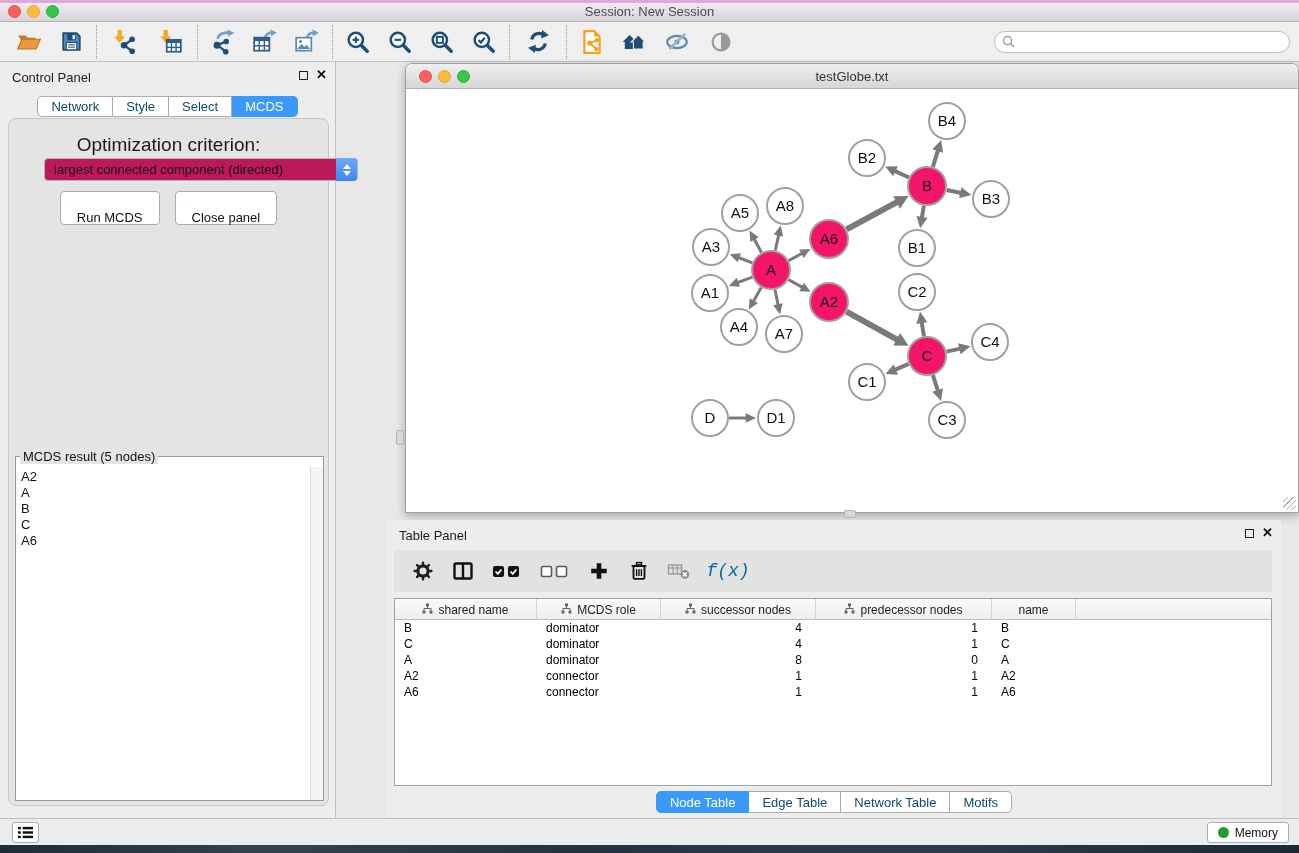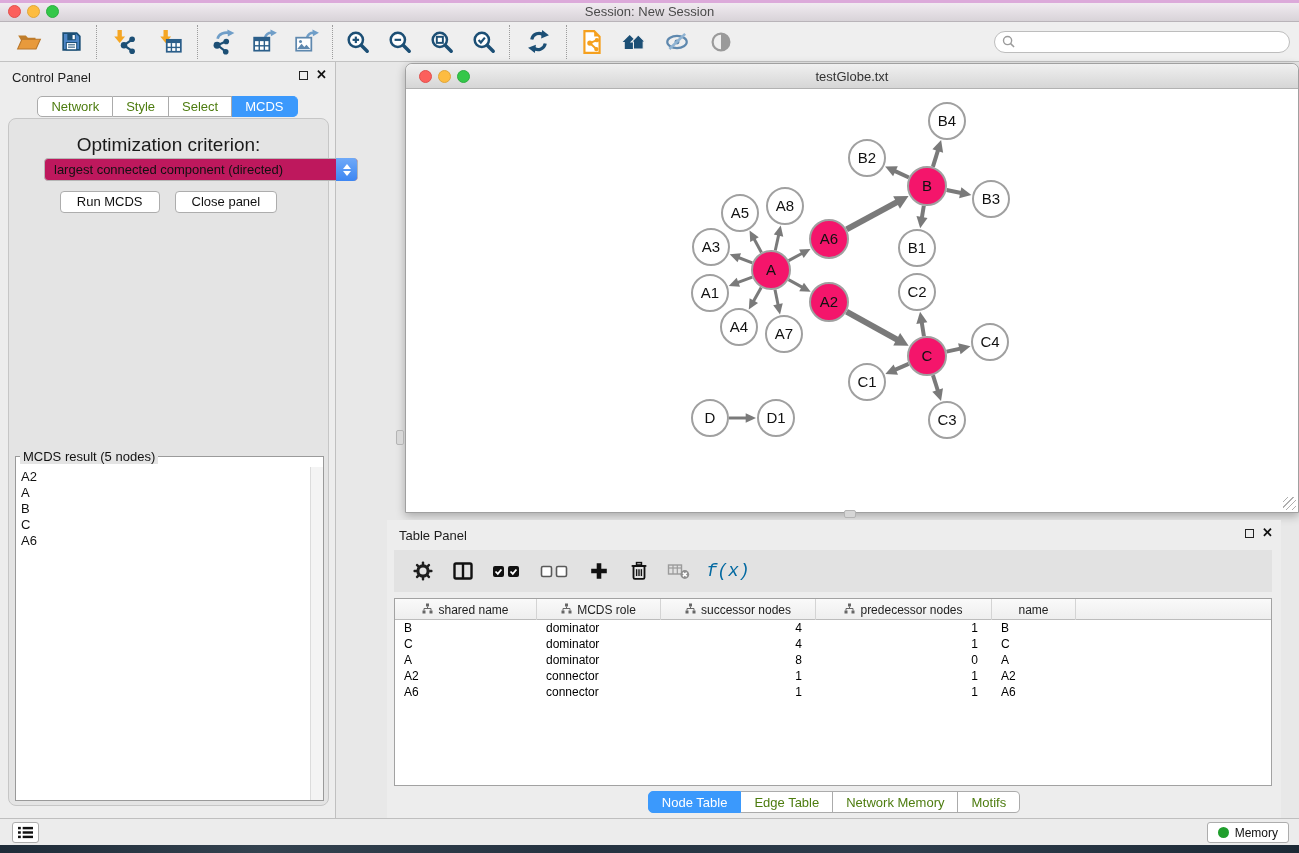--- a/index.html
+++ b/index.html
@@ -33,40 +33,40 @@
   #control-panel { position:absolute; left:0; top:62px; width:336px; height:756px;
     background:#EDEDED; border-right:1px solid #C0C0C0; }
   .panel-header { position:relative; height:30px; }
   .panel-title { position:absolute; left:12px; top:8px; font-size:13px; color:#1D1D1D; }
   .panel-icons { position:absolute; right:8px; top:7px; display:flex; gap:8px; align-items:center; }
   .winbox { width:9px; height:9px; border:1.5px solid #222; display:inline-block; }
   .winclose { font-size:13px; font-weight:900; color:#111; line-height:12px; }
 
   .segbar { display:flex; }
   .seg { height:21px; line-height:20px; padding:0 13px; font-size:13px; background:#FFF;
-    border:1px solid #ABABAB; border-left:none; color:#4d7c0f; }
+    border:1px solid #ABABAB; border-left:none; color:#0c4a6e; }
   .seg:first-child { border-left:1px solid #ABABAB; border-radius:5px 0 0 5px; }
   .seg:last-child { border-radius:0 5px 5px 0; }
   .seg.active { background:#3B99FC; border-color:#3B99FC; color:#FFF; }
   #cp-tabs { position:absolute; left:0; right:0; top:34px; display:flex; justify-content:center; }
 
   #cp-content { position:absolute; left:8px; right:6px; top:56px; bottom:12px;
     background:#E4E4E4; border:1px solid #C6C6C6; border-radius:8px; }
   #opt-label { position:absolute; left:0; right:0; top:15px; text-align:center; font-size:19px; color:#1B1B1B; }
   #criterion-select { position:absolute; left:35px; top:39px; width:314px; height:23px;
     background:#be185d; border:1px solid #B6B6B6; border-radius:4px; font-size:13px; color:#111;
     line-height:21px; padding-left:9px; }
   #criterion-select .stepper { position:absolute; right:0; top:-1px; width:21px; height:23px;
     background:linear-gradient(#6FA9F8,#3D86F2); border-radius:0 4px 4px 0;
     display:flex; flex-direction:column; align-items:center; justify-content:center; gap:2px; }
   .chev-up { width:0; height:0; border-left:4px solid transparent; border-right:4px solid transparent; border-bottom:5px solid #FFF; }
   .chev-dn { width:0; height:0; border-left:4px solid transparent; border-right:4px solid transparent; border-top:5px solid #FFF; }
   #cp-buttons { position:absolute; left:0; right:0; top:72px; display:flex; justify-content:center; gap:15px; }
   .mac-btn { height:22px; background:#FFF; border:1px solid #ADADAD; border-radius:4px;
-    font-size:13px; color:#111; padding:0 16px; line-height:20px; }
+    font-size:13px; color:#111; padding:16px 16px; line-height:20px; }
 
   #result-box { position:absolute; left:6px; right:4px; top:337px; height:345px;
     border:1px solid #9A9A9A; background:#FFF; }
   #result-legend { position:absolute; left:4px; top:-8px; background:#E4E4E4; padding:0 3px;
     font-size:13px; color:#111; }
   #result-list { position:absolute; left:0; right:13px; top:10px; bottom:0; padding:2px 5px;
     font-size:13px; color:#111; overflow:hidden; }
   #result-list .li { height:16px; line-height:16px; }
   #result-scroll { position:absolute; right:0; top:10px; bottom:0; width:13px;
     background:#F4F4F4; border-left:1px solid #DCDCDC; }
@@ -663,21 +663,21 @@
             <div class="td left" style="width: 124px;">connector</div>
             <div class="td right" style="width: 155px;">1</div>
             <div class="td right" style="width: 176px;">1</div>
             <div class="td left" style="width: 84px;">A6</div>
           </div>
         </div>
     </div>
     <div id="tp-tabs" class="segbar">
         <div class="seg active">Node Table</div>
         <div class="seg">Edge Table</div>
-        <div class="seg">Network Memory</div>
+        <div class="seg">Network Table</div>
         <div class="seg">Motifs</div>
       </div>
   </div>
 
   <div id="statusbar">
     <div id="list-btn">
       <svg width="15" height="13" viewBox="0 0 16 13">
         <g fill="#111">
           <rect x="0" y="0.5" width="3" height="2.6"></rect>
             <rect x="5" y="0.5" width="11" height="2.6"></rect>

